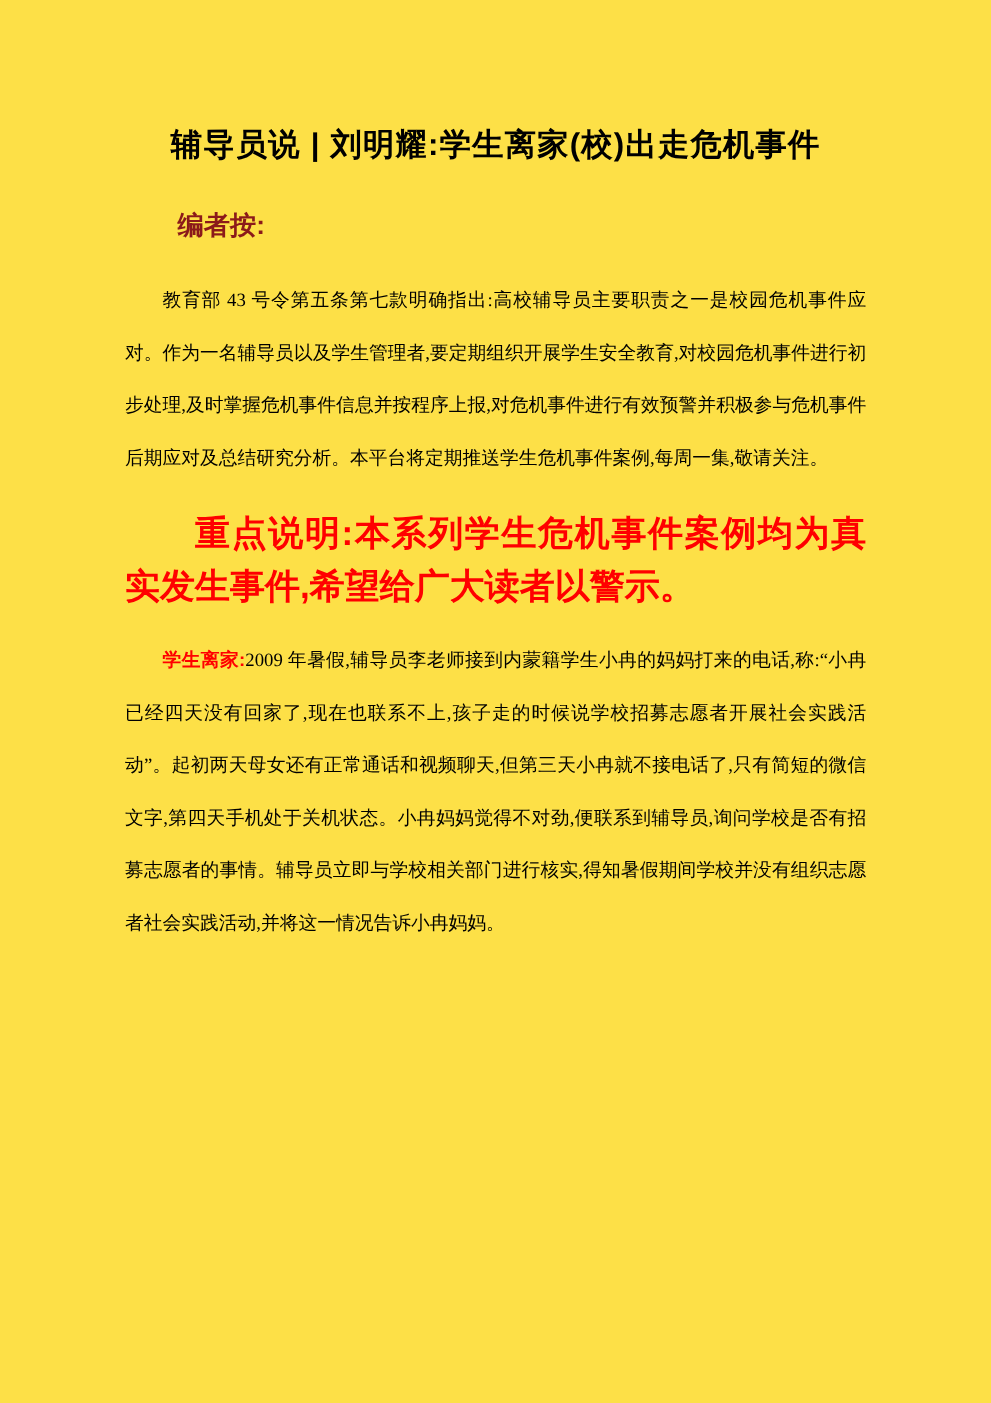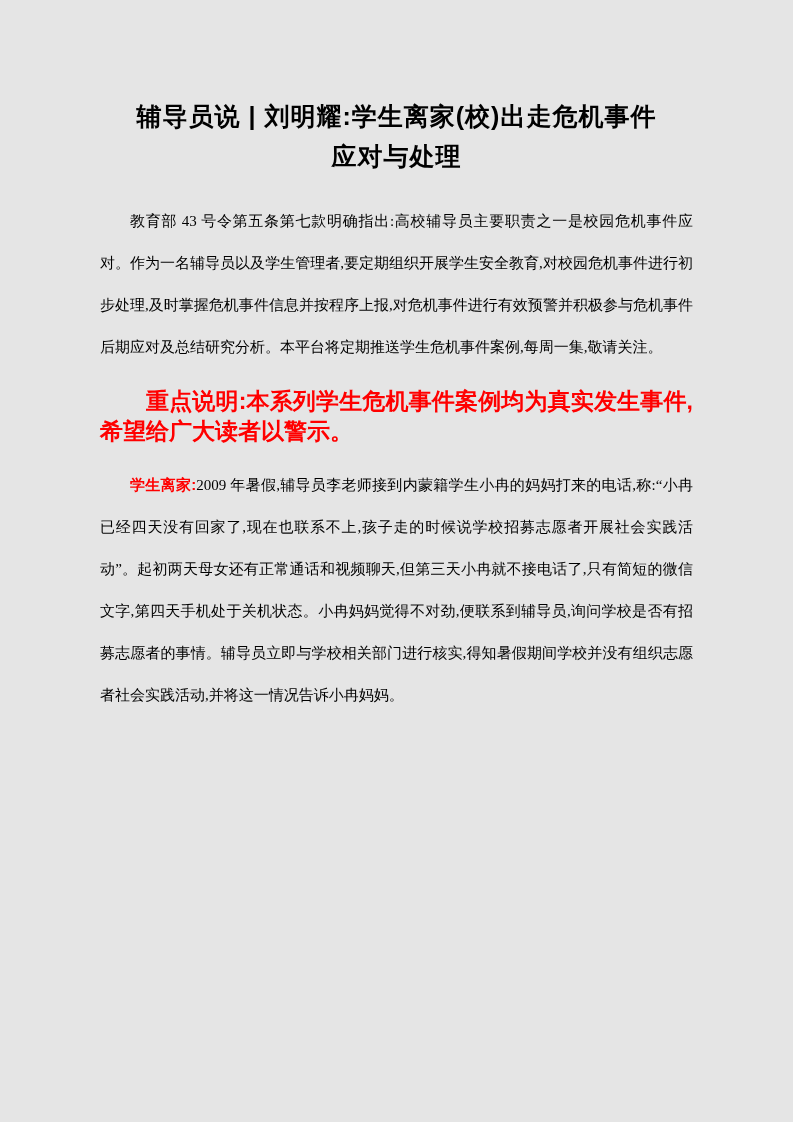--- a/index.html
+++ b/index.html
@@ -3,21 +3,21 @@
 <meta charset="utf-8">
 <style>
   * { box-sizing: border-box; }
   html, body { margin: 0; padding: 0; background: #ffffff; }
 
   .page {
     position: relative;
     width: 793px;
     height: 1122px;
     margin: 0 auto;
-    background: #e5e5e5;
+    background: #fde047;
     padding: 96px 100px 0 100px;
     font-family: "Liberation Serif", "DejaVu Serif", serif;
     color: #000000;
     overflow: hidden;
   }
 
   .doc-title {
     font-family: "Liberation Sans", "DejaVu Sans", sans-serif;
     font-weight: 700;
     font-size: 25px;
@@ -43,44 +43,44 @@
     font-size: 15px;
     line-height: 42px;
     text-indent: 2em;
     text-align: justify;
     margin: 0 0 18px 0;
   }
 
   .emphasis-para {
     font-family: "Liberation Sans", "DejaVu Sans", sans-serif;
     font-weight: 700;
-    font-size: 23px;
-    line-height: 30px;
+    font-size: 28px;
+    line-height: 42px;
     text-indent: 2em;
     text-align: justify;
     color: var(--bright-red, #FF0000);
     margin: 0 0 18px 0;
   }
 
   .red-label {
     font-family: "Liberation Sans", "DejaVu Sans", sans-serif;
     font-weight: 700;
     color: var(--bright-red, #FF0000);
   }
 </style>
 </head>
 <body>
 
 <div class="page">
 
   <h1 class="doc-title">
     <span class="title-line">辅导员说 | 刘明耀:学生离家(校)出走危机事件</span>
-    <span class="title-line">应对与处理</span>
   </h1>
 
+  <p class="red-heading">编者按:</p>
 
   <p class="body-para">教育部 43 号令第五条第七款明确指出:高校辅导员主要职责之一是校园危机事件应对。作为一名辅导员以及学生管理者,要定期组织开展学生安全教育,对校园危机事件进行初步处理,及时掌握危机事件信息并按程序上报,对危机事件进行有效预警并积极参与危机事件后期应对及总结研究分析。本平台将定期推送学生危机事件案例,每周一集,敬请关注。</p>
 
   <p class="emphasis-para"><span class="red-label">重点说明:</span><span>本系列学生危机事件案例均为真实发生事件,希望给广大读者以警示。</span></p>
 
   <p class="body-para"><span class="red-label">学生离家:</span><span>2009 年暑假,辅导员李老师接到内蒙籍学生小冉的妈妈打来的电话,称:“小冉已经四天没有回家了,现在也联系不上,孩子走的时候说学校招募志愿者开展社会实践活动”。起初两天母女还有正常通话和视频聊天,但第三天小冉就不接电话了,只有简短的微信文字,第四天手机处于关机状态。小冉妈妈觉得不对劲,便联系到辅导员,询问学校是否有招募志愿者的事情。辅导员立即与学校相关部门进行核实,得知暑假期间学校并没有组织志愿者社会实践活动,并将这一情况告诉小冉妈妈。</span></p>
 
 </div>
 
 </body></html>

